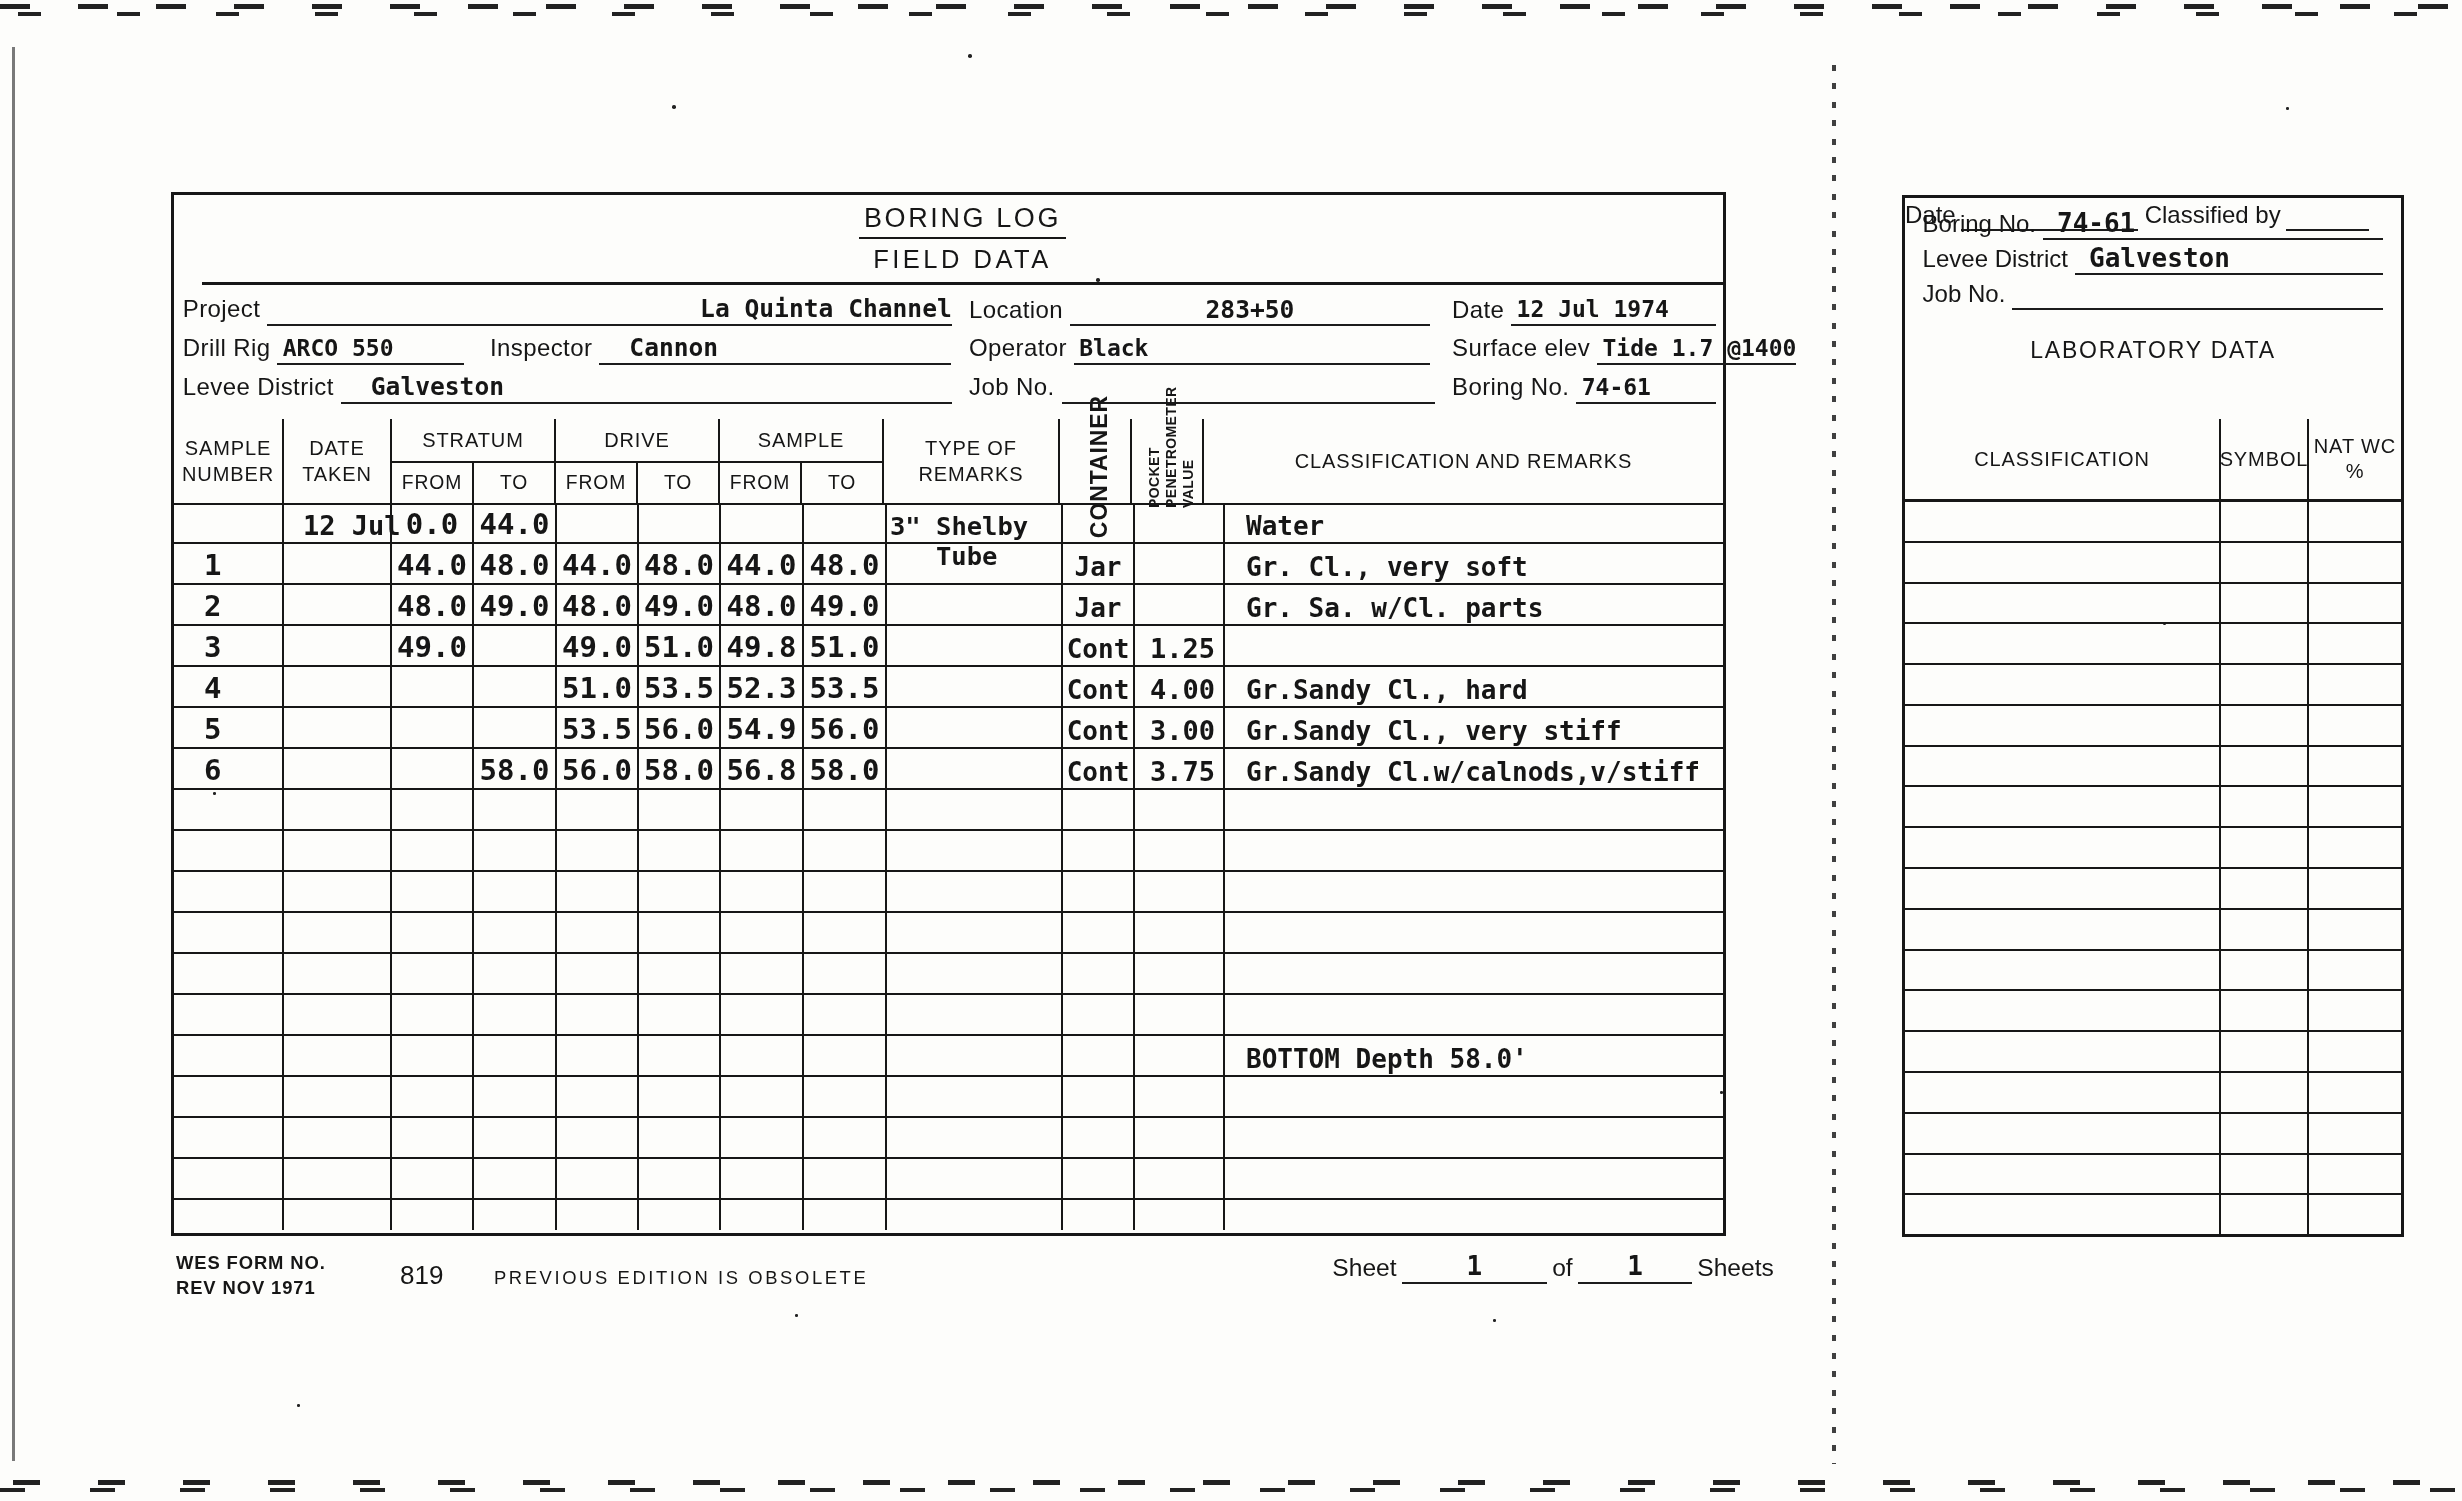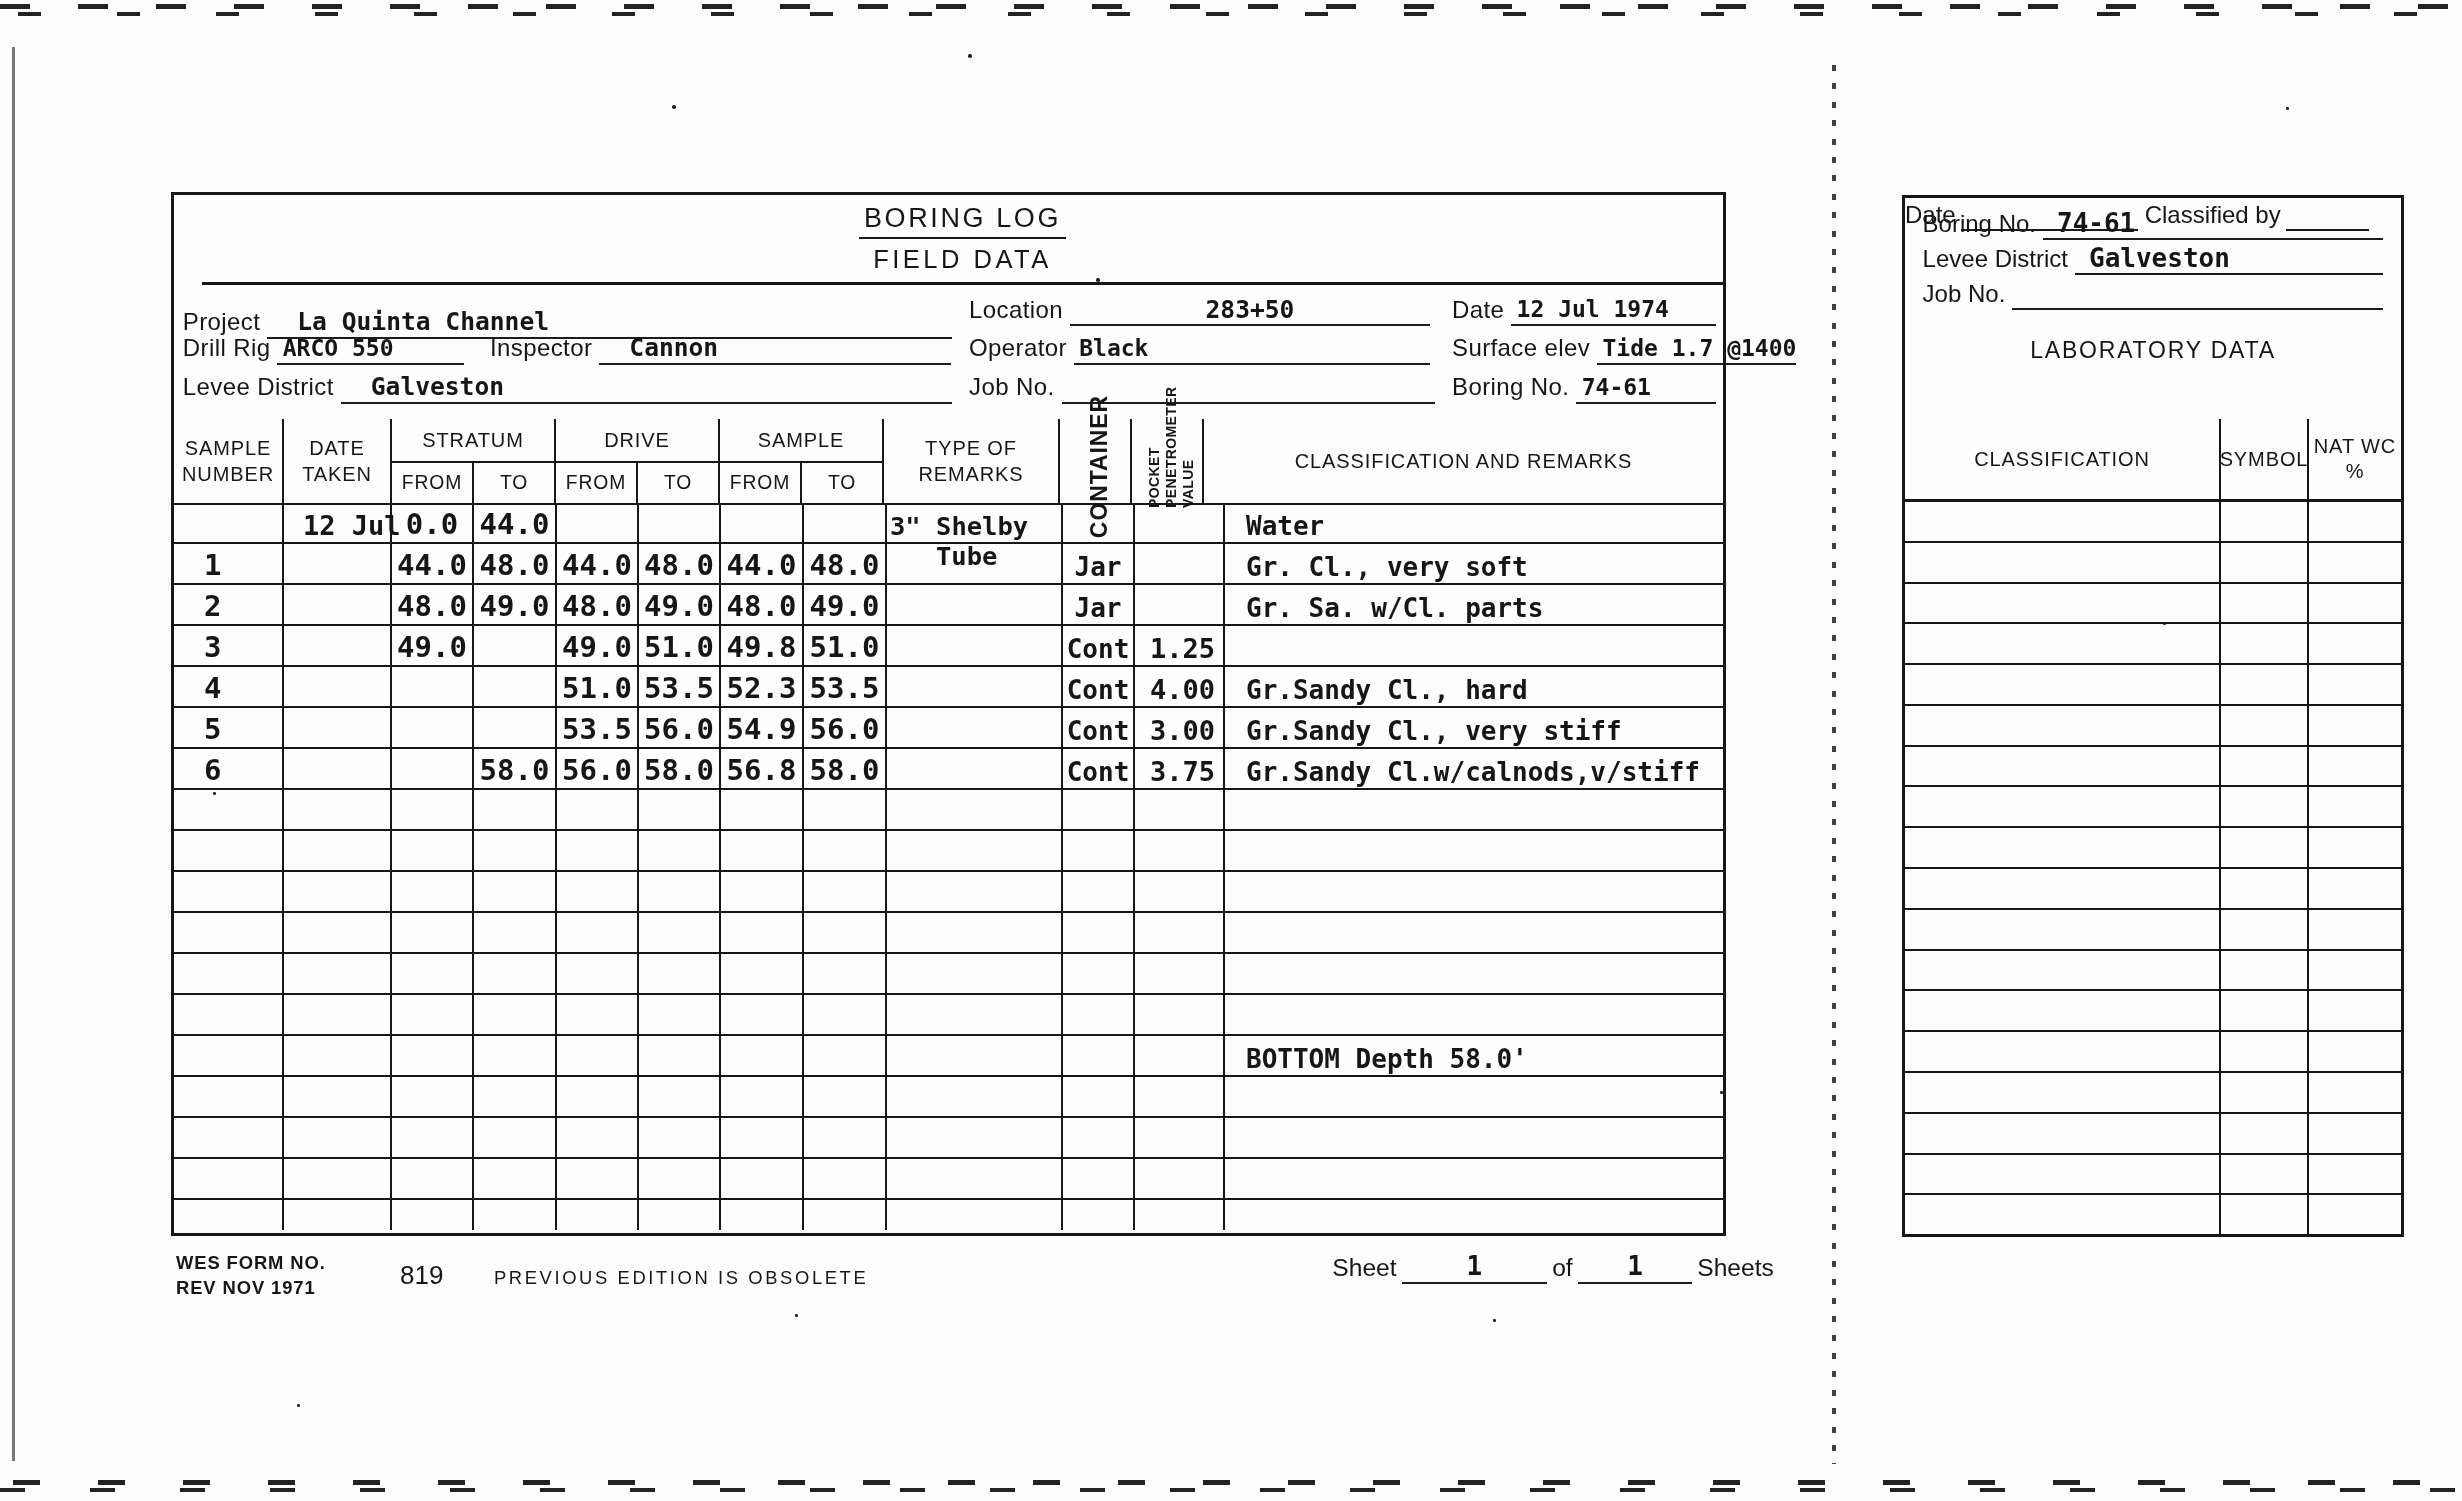--- a/index.html
+++ b/index.html
@@ -39,21 +39,21 @@
   .subtitle { font-size:25.5px; letter-spacing:3.5px; }
 
   .info-sec { position:absolute; left:0; right:0; top:90px; height:134px; }
   .field { position:absolute; height:37px; display:flex; align-items:flex-end; }
   .field .lbl { font-size:24px; white-space:nowrap; padding:0 7px 2.6px 0; letter-spacing:0.4px; }
   .field .uval { flex:1; border-bottom:2.6px solid #1c1c1c; white-space:nowrap;
     font-family:"DejaVu Sans Mono",monospace; font-weight:700; font-size:24.6px;
     padding:0 0 1.8px 30px; line-height:1.1; }
   .field .uval.center { text-align:center; padding-left:0; }
   .field .uval.small { font-size:23px; padding-left:5.3px; }
-  .f-project   { left:8.8px;   top:17px;  width:769px; }
+  .f-project   { left:8.8px;   top:4px;  width:769px;text-align:right; }
   .f-location  { left:795px;  top:4.4px;  width:461px; }
   .f-date      { left:1278px; top:4.4px;  width:264px; }
   .f-drillrig  { left:8.8px;   top:43px; width:281px; }
   .f-inspector { left:316px;  top:43px; width:461px; }
   .f-operator  { left:795px;  top:43px; width:461px; }
   .f-surface   { left:1278px; top:43px; width:268px; }
   .f-levee     { left:8.8px;   top:82px; width:769px; }
   .f-jobno     { left:795px;  top:82px; width:466px; }
   .f-boringno  { left:1278px; top:82px; width:264px; }
 

